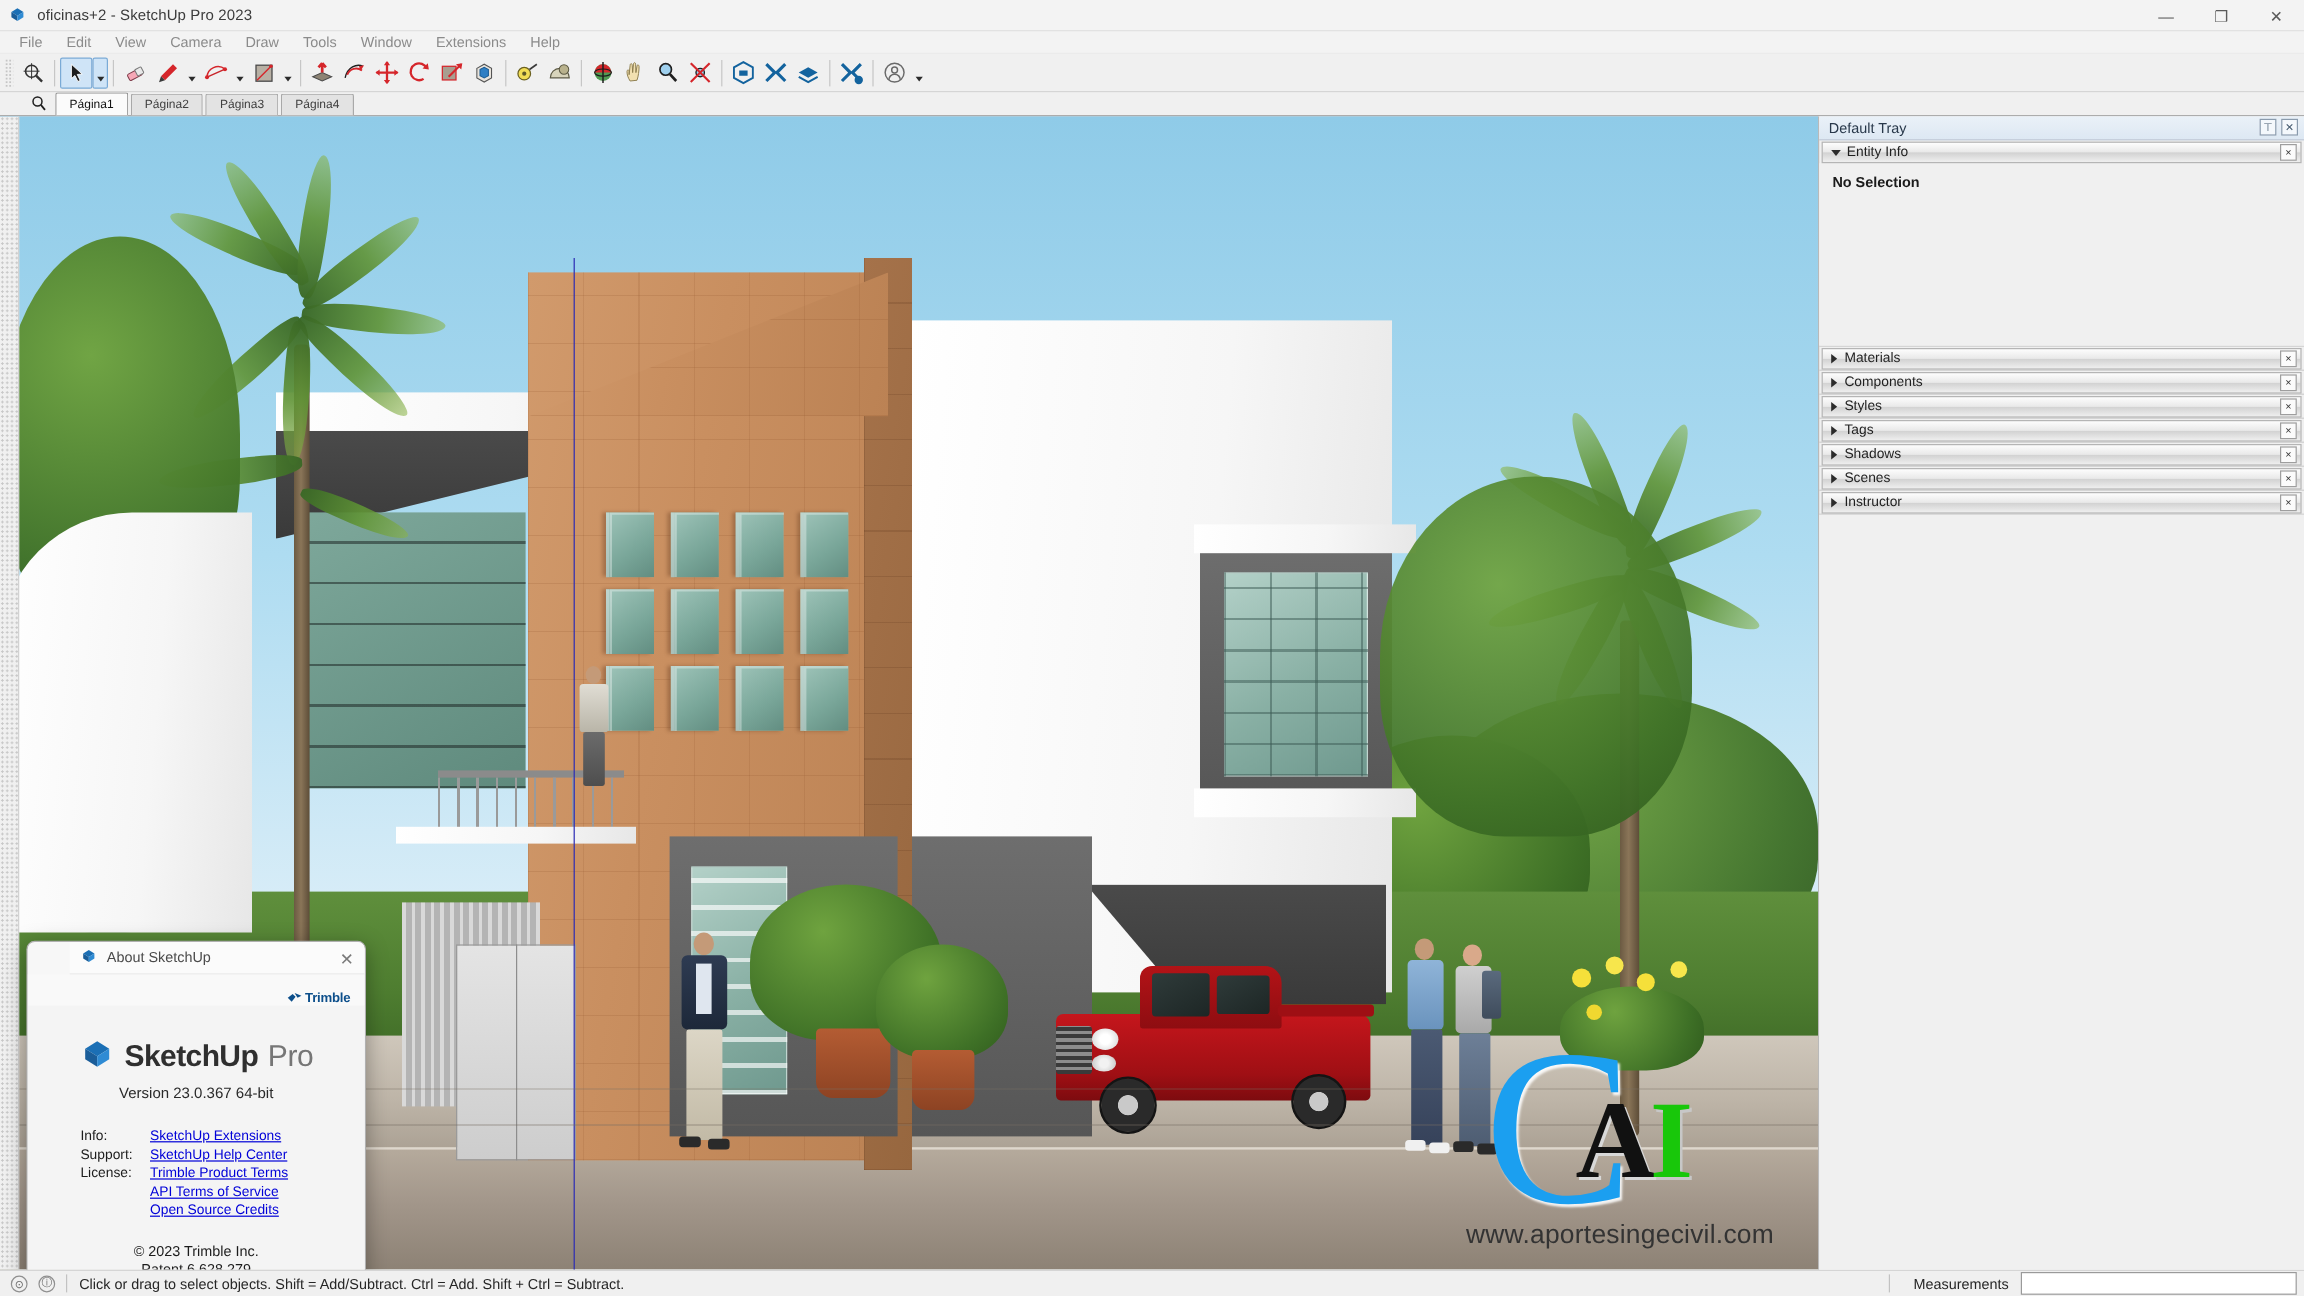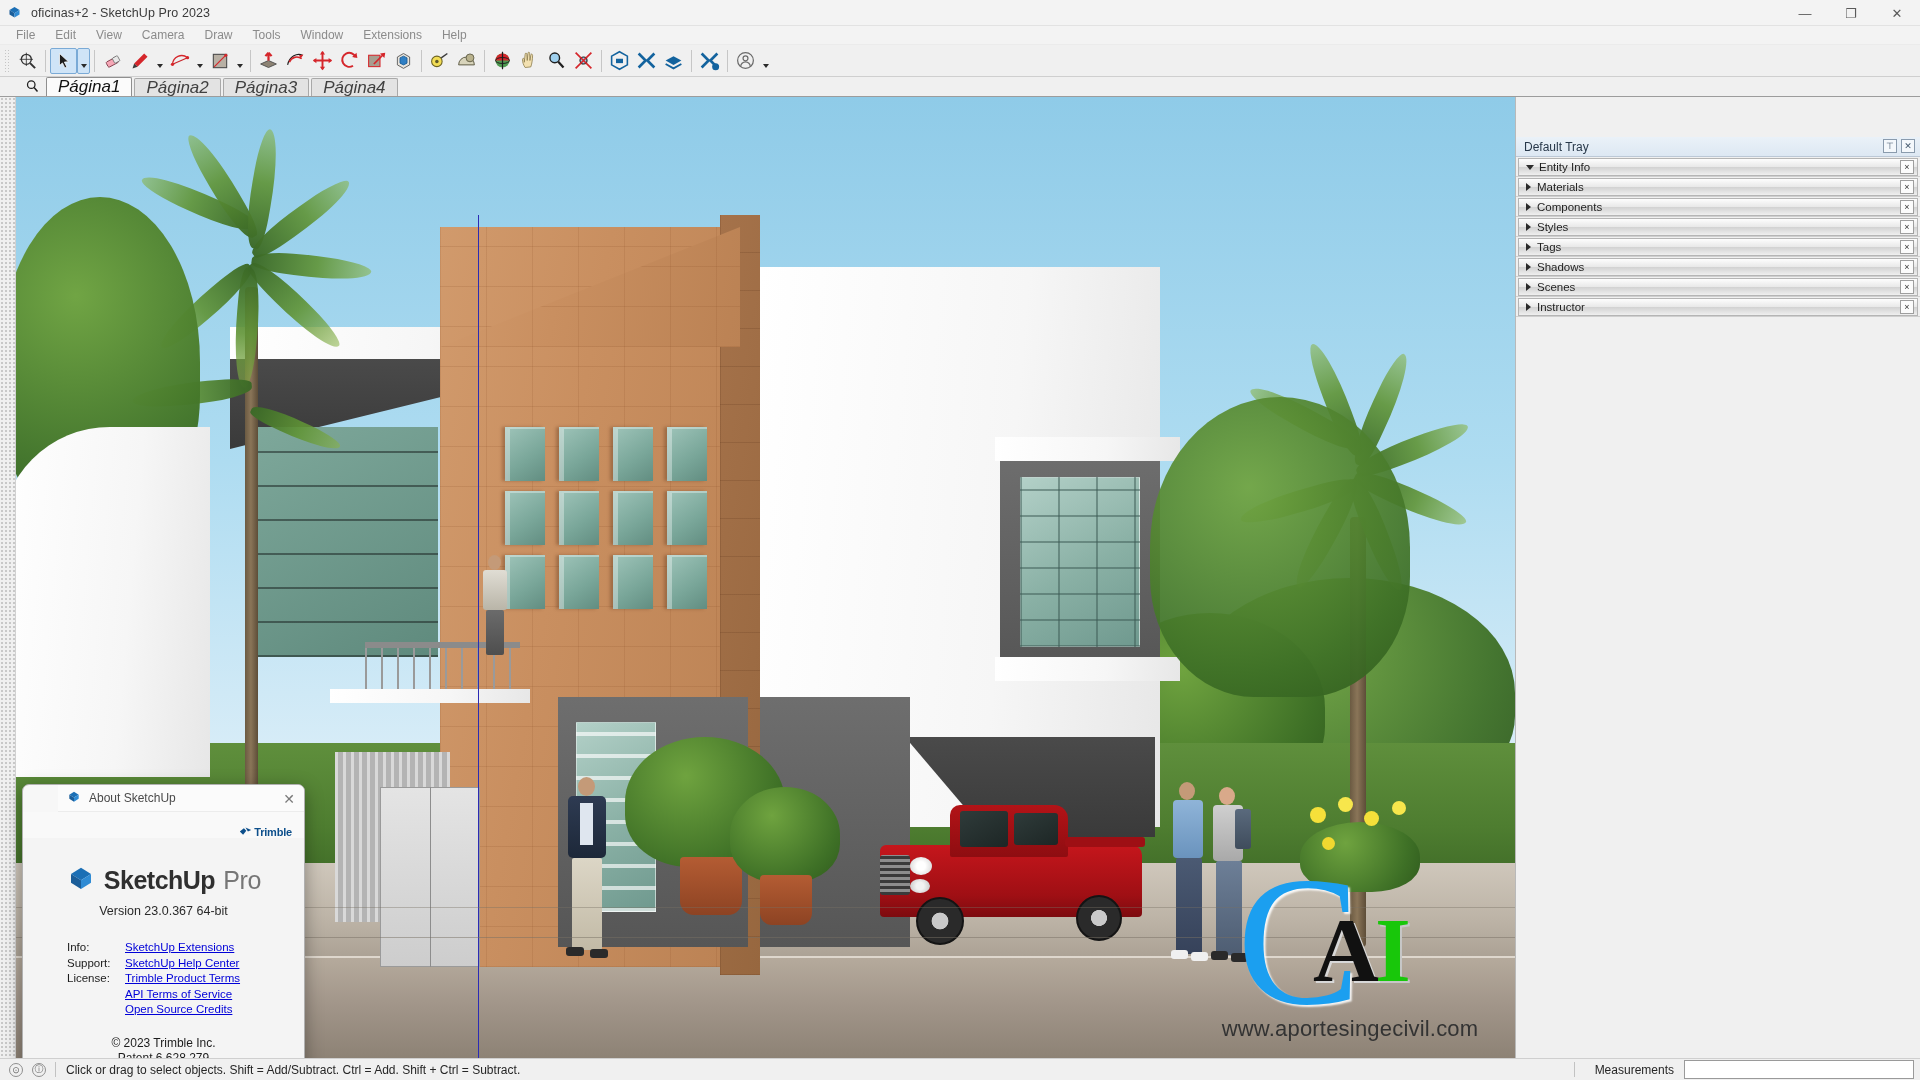--- a/index.html
+++ b/index.html
@@ -63,22 +63,22 @@
   
   #tabbar {
     height:20px; background:#f0f0f0; display:flex; align-items:flex-end;
     border-bottom:1px solid #9c9c9c; padding-left:18px;
   }
   #tabbar .tab-search { width:28px; display:flex; align-items:center; justify-content:center;
     height:20px; }
   .tab {
     height:18px; min-width:54px; padding:0 11px; margin-right:2px;
     background:#e3e3e3; border:1px solid #a9a9a9; border-bottom:none;
-    border-radius:2px 2px 0 0; font-size:17px; color:#404040;
-    display:flex; align-items:center; justify-content:center;font-style:italic;
+    border-radius:2px 2px 0 0; font-size:10px; color:#404040;
+    display:flex; align-items:center; justify-content:center;
   }
   .tab.active { background:#fbfbfb; border-color:#8f8f8f; color:#111; height:19px; }
 
   
   #main { display:flex; height:calc(1080px - 26px - 19px - 32px - 20px - 22px); }
 
   
   #viewport {
     position:relative; width:1515px; overflow:hidden;
     background:linear-gradient(#8fcbe8 0%, #aedcf1 38%, #cfe9f6 62%, #e7f3fa 80%, #f2f7f4 100%);
@@ -209,21 +209,21 @@
     font-size:22px; color:#333; font-family:"Liberation Sans", sans-serif;
     letter-spacing:.2px;
   }
 
   
   #tray { width:405px; background:#f0f0f0; border-left:1px solid #b9b9b9;
           display:flex; flex-direction:column; }
   .tray-title {
     height:20px; display:flex; align-items:center; padding-left:8px;
     background:linear-gradient(#eaf1f8,#dde8f3); border-bottom:1px solid #bcc8d6;
-    font-size:12px; color:#28384a; position:relative;margin-top:40px;
+    font-size:12px; color:#28384a; position:relative;
   }
   .tray-title .tbtns { position:absolute; right:5px; top:2px; display:flex; gap:4px; }
   .tbtn {
     width:14px; height:14px; border:1px solid #8a9bad; background:#f4f8fc;
     display:flex;align-items:center;justify-content:center; font-size:9px; color:#44596e;
   }
   .panel { border-bottom:1px solid #cfcfcf; }
   .panel-head {
     height:18px; display:flex; align-items:center; padding-left:7px;
     background:linear-gradient(#fdfdfd 0%,#e9e9e9 48%,#d2d2d2 52%,#efefef 100%);
@@ -816,20 +816,23 @@
         <div class="tbtn">✕</div>
       </div>
     </div>
 
     <div class="panel">
       <div class="panel-head">
         <span class="tri open"></span>
         <span>Entity Info</span>
         <span class="x">×</span>
       </div>
+      <div class="panel-body" id="entity-body">
+        <div class="nosel">No Selection</div>
+      </div>
     </div>
 
     <div class="panel">
       <div class="panel-head">
         <span class="tri"></span>
         <span>Materials</span>
         <span class="x">×</span>
       </div>
     </div>
     <div class="panel">

